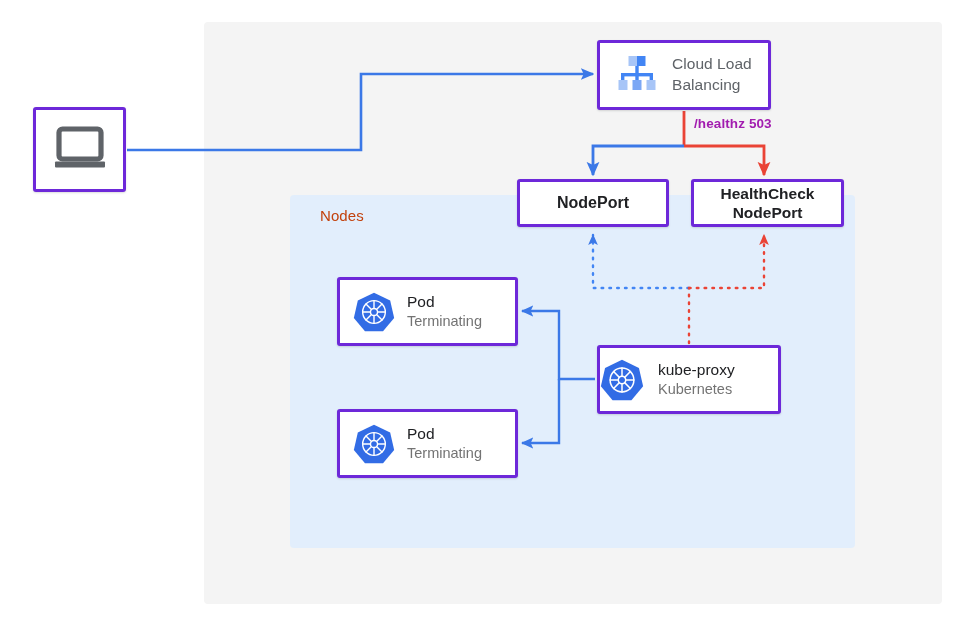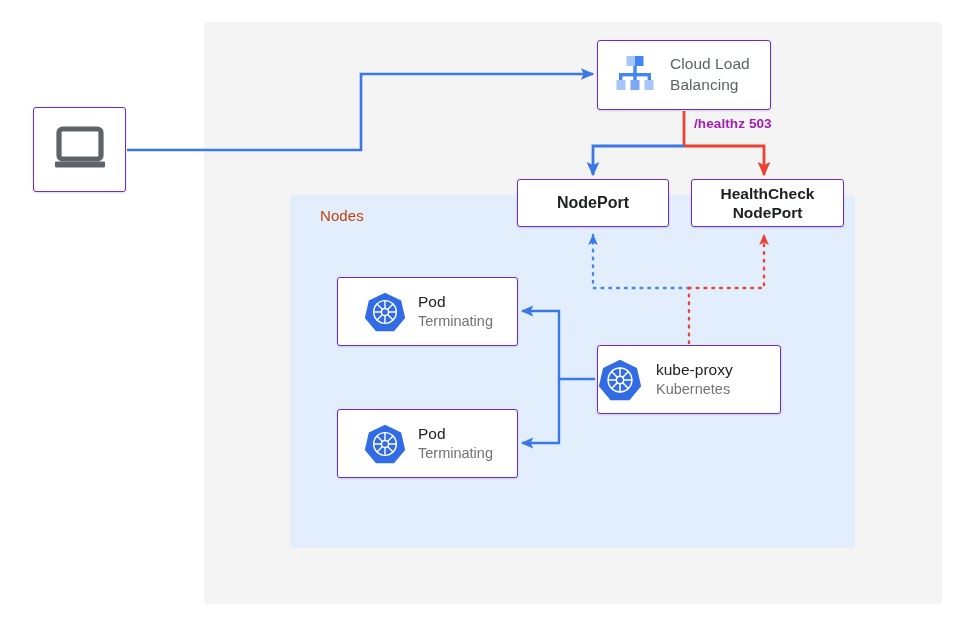--- a/index.html
+++ b/index.html
@@ -43,21 +43,21 @@
     left: 320px;
     top: 207px;
     font-size: 15px;
     color: #c2410c;
     letter-spacing: 0.1px;
   }
   
   .card {
     position: absolute;
     background: #ffffff;
-    border: 1px solid #6d28d9;
+    border: 3px solid #6d28d9;
     border-radius: 3px;
     box-sizing: border-box;
     box-shadow: 0 1px 2px rgba(60,64,67,0.18);
   }
   
   .client-card {
     left: 33px;
     top: 107px;
     width: 93px;
     height: 85px;
@@ -107,21 +107,21 @@
     font-size: 15.5px;
     line-height: 1.25;
   }
   
   .pod-card {
     left: 337px;
     width: 181px;
     height: 69px;
     display: flex;
     align-items: center;
-    padding-left: 26px;
+    padding-left: 13px;
     box-sizing: border-box;
     gap: 12px;
   }
   .pod-card.pod-1 { top: 277px; }
   .pod-card.pod-2 { top: 409px; }
   .proxy-card {
     left: 597px;
     top: 345px;
     width: 184px;
     height: 69px;

